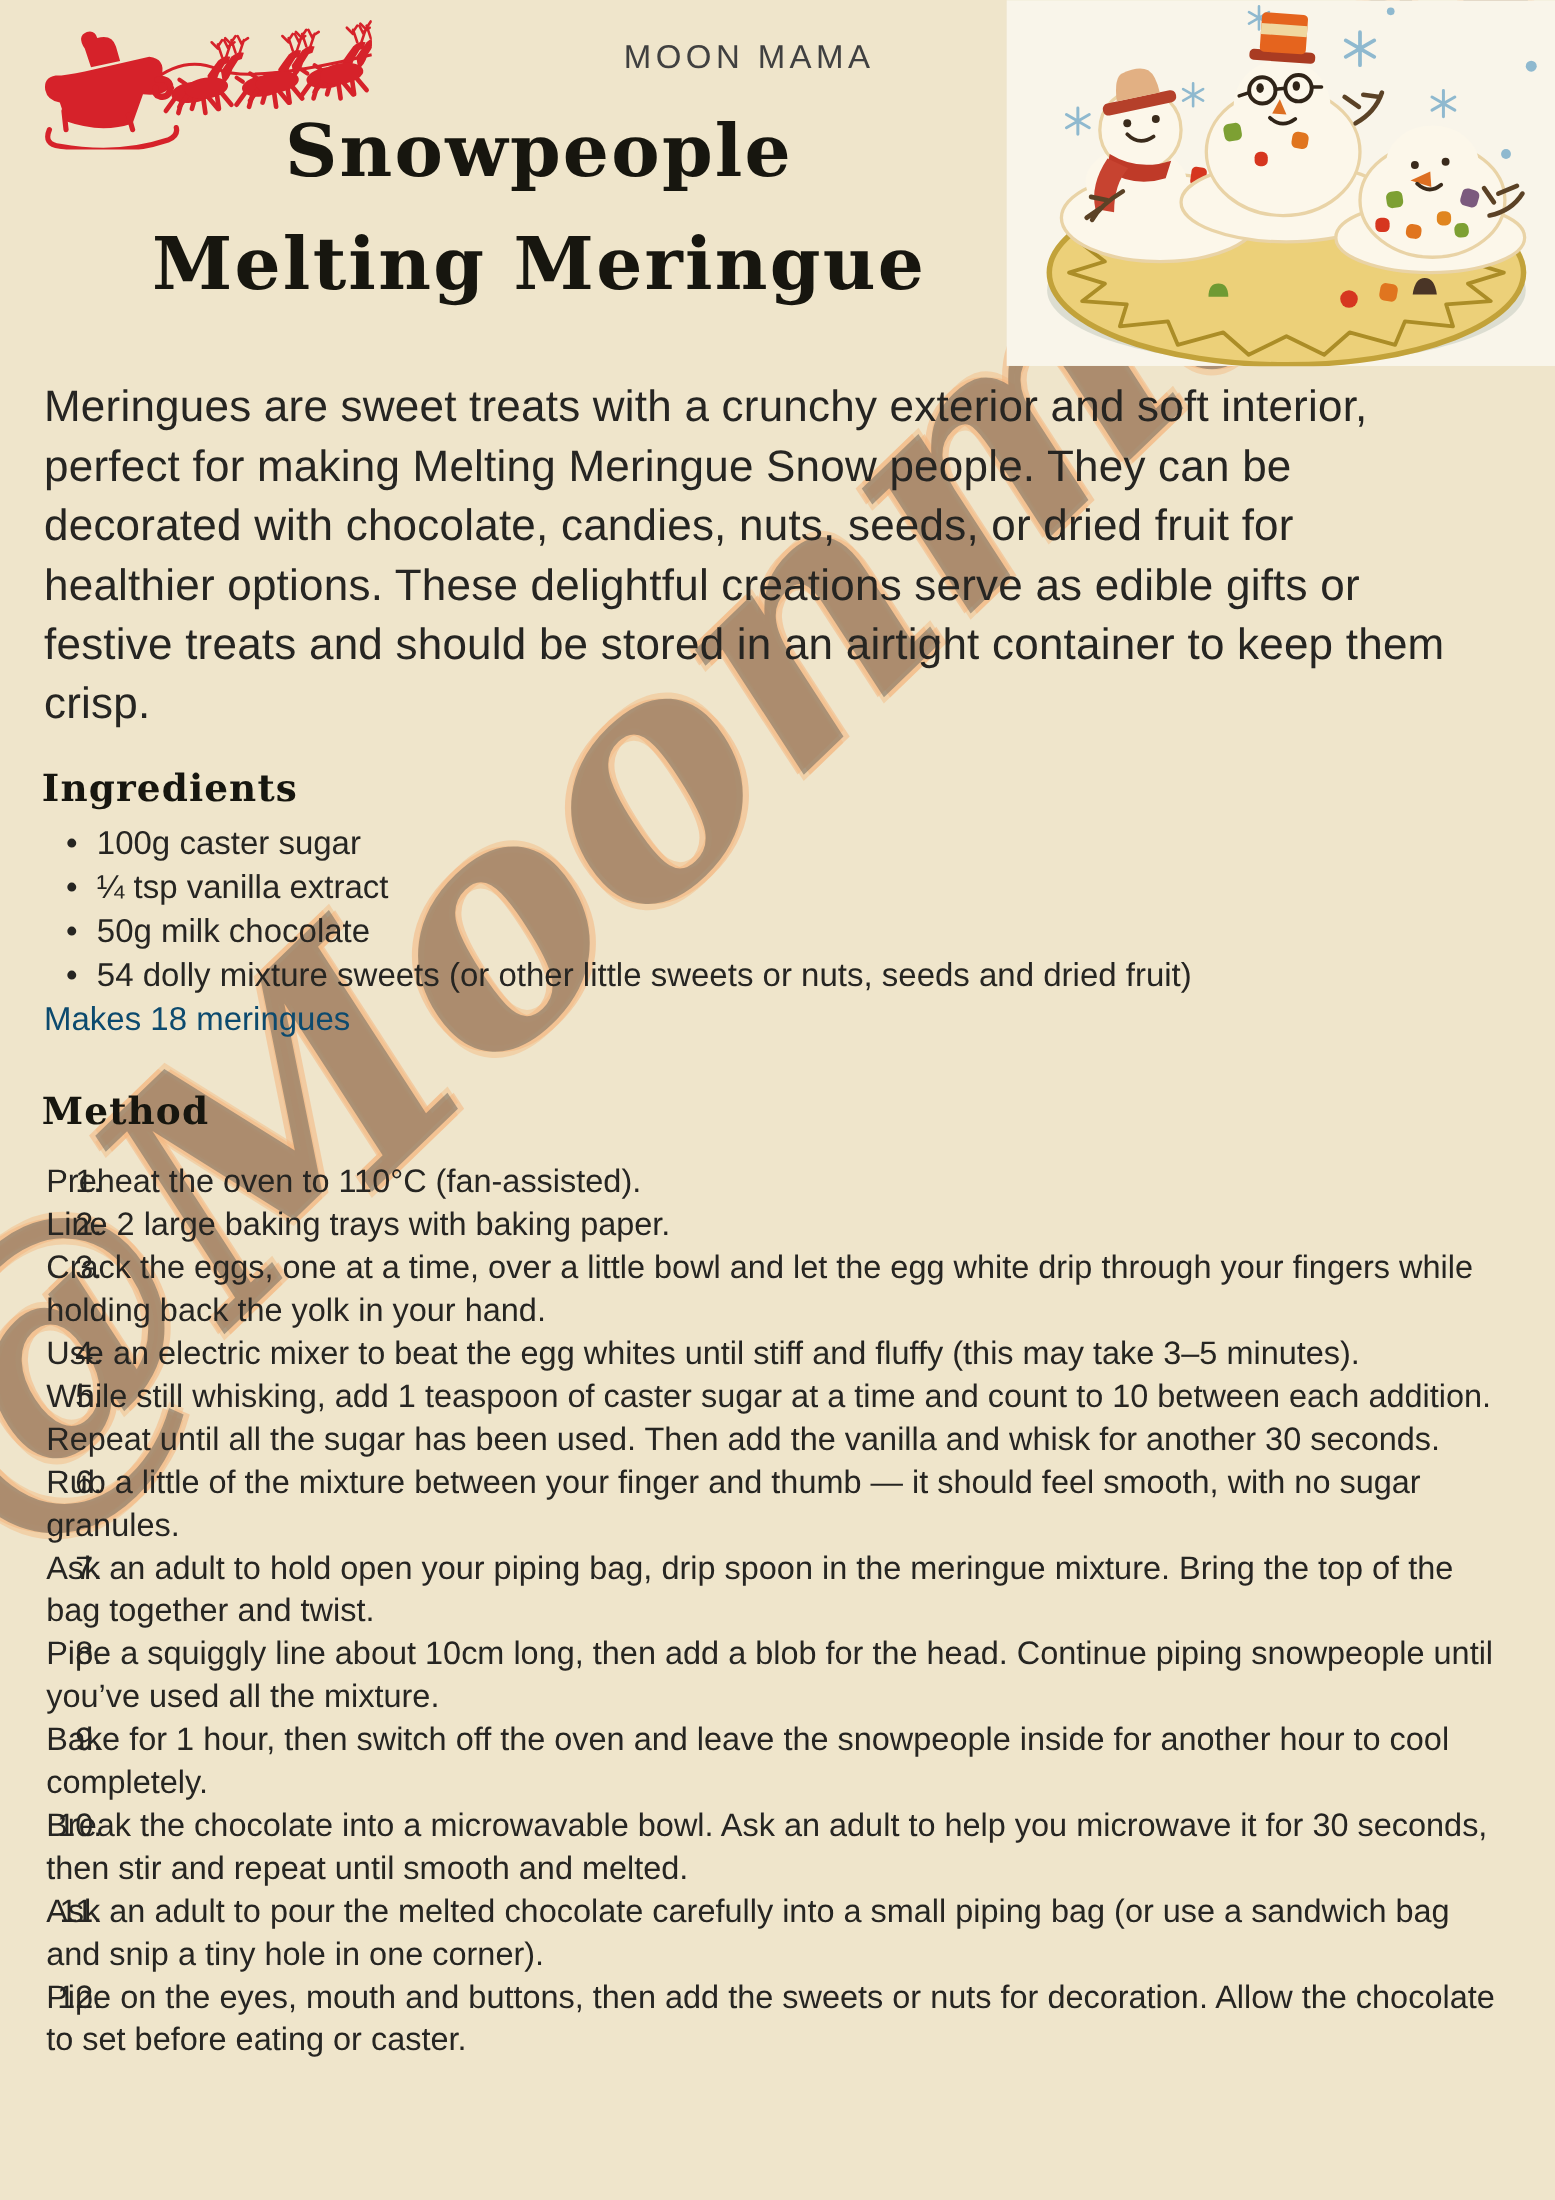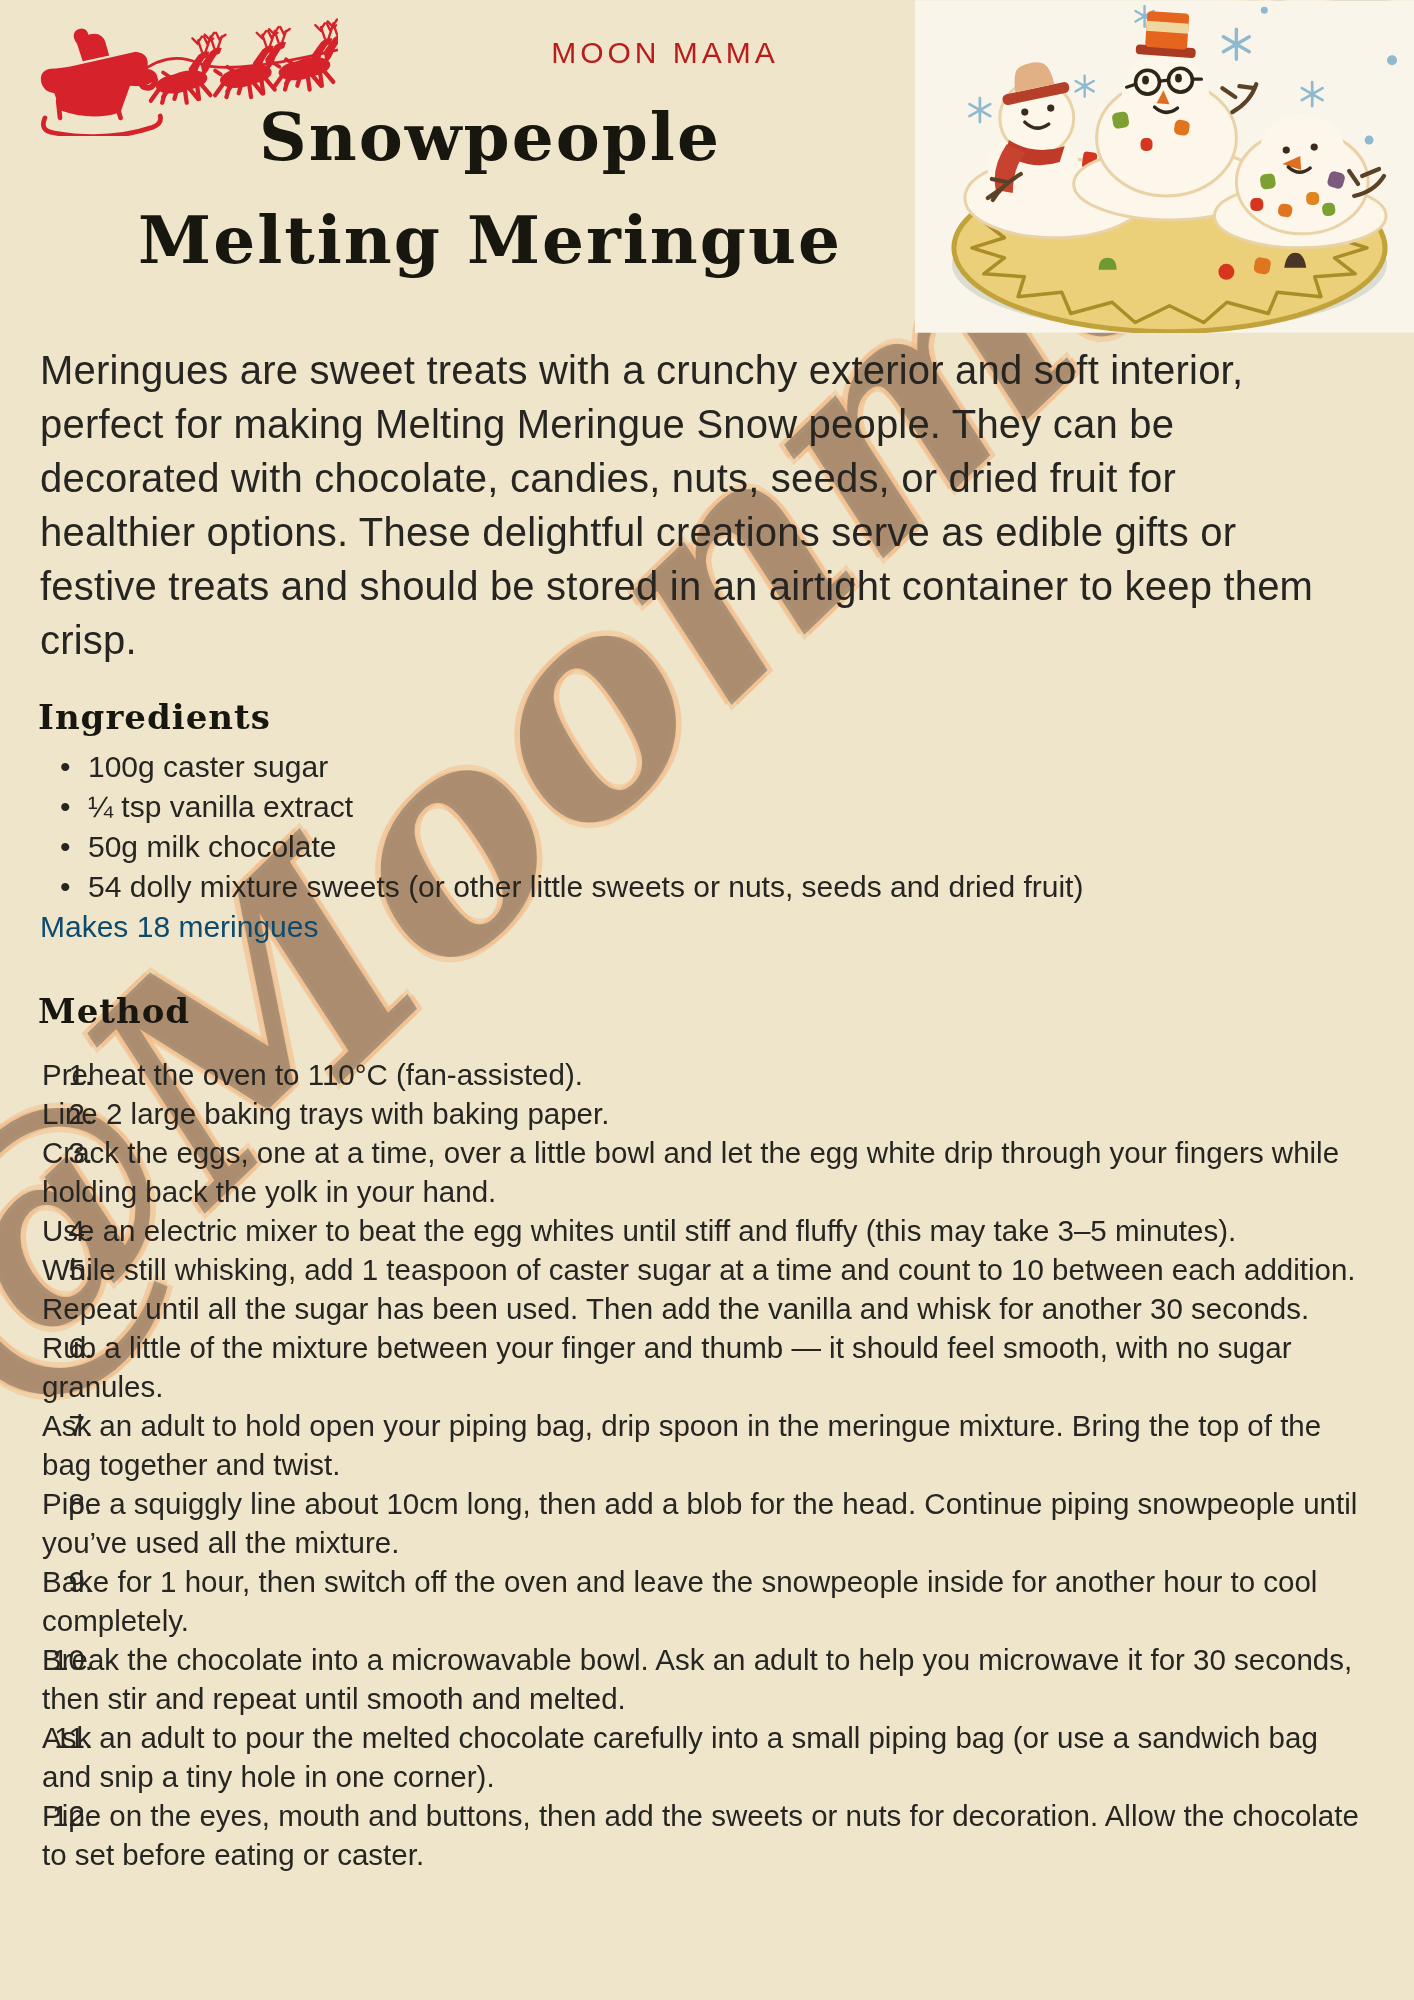--- a/index.html
+++ b/index.html
@@ -19,22 +19,22 @@
     font-size:290px;white-space:nowrap;
     color:rgba(100,95,88,0.50);
     text-shadow:4px 4px 0 rgba(244,183,127,.55),-4px -4px 0 rgba(244,183,127,.55),
                 4px -4px 0 rgba(244,183,127,.45),-4px 4px 0 rgba(244,183,127,.45);
     z-index:1;pointer-events:none;
   }
 
   
   .header{position:relative;width:1414px;height:333px;z-index:2;}
   .brand{
-    position:absolute;top:36px;left:0;width:1330px;text-align:center;
-    font-size:30px;letter-spacing:4px;color:#b91c1c;
+    position:absolute;top:36px;left:16px;width:1330px;text-align:center;
+    font-size:30px;letter-spacing:4px;color:#404040;
   }
   .sleigh{position:absolute;left:26px;top:8px;}
   .title{
     position:absolute;top:86px;left:0;width:980px;text-align:center;
     font-family:"DejaVu Serif",serif;font-weight:bold;
     font-size:66px;line-height:103px;letter-spacing:2px;color:#17160f;
   }
   .illustration{
     position:absolute;left:915px;top:0;width:499px;height:333px;z-index:3;
     display:block;

